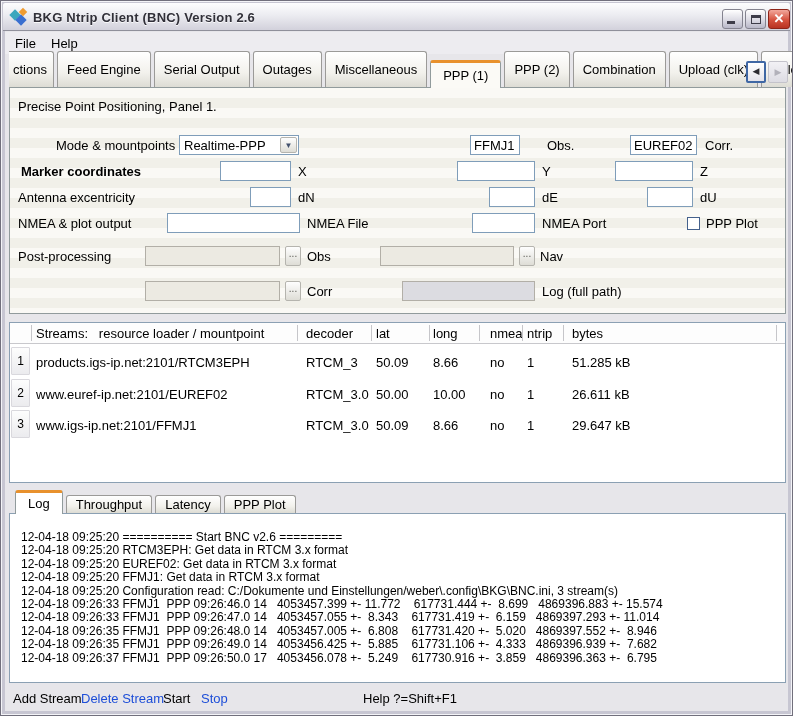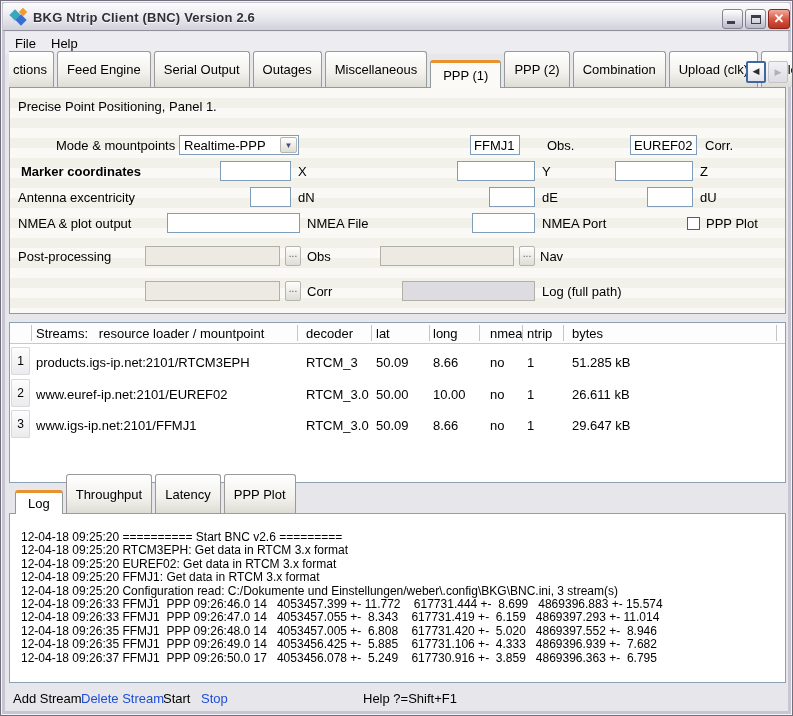--- a/index.html
+++ b/index.html
@@ -68,21 +68,21 @@
     border:1px solid #8ba0b3;z-index:2;}
   .thead{position:absolute;left:0;top:0;right:0;height:21px;background:#fdfdfd;border-bottom:1px solid #c8c8cc;}
   .thead span{position:absolute;top:3px;white-space:pre;}
   .vsep{position:absolute;top:2px;width:1px;height:16px;background:#c6c6ca;}
   .trow{position:absolute;left:0;right:0;height:30px;}
   .trow span{position:absolute;top:8px;white-space:nowrap;}
   .rownum{position:absolute;left:1px;width:19px;height:28px;border:1px solid #d9d8dd;border-radius:1px;
     background:linear-gradient(180deg,#fdfdfd,#ebebee);text-align:center;line-height:26px;font-size:12px;}
   
   .logtabs{position:absolute;left:8px;top:488px;height:24px;display:flex;gap:3px;align-items:flex-end;z-index:3;}
-  .logtabs .tab{height:39px;}
+  .logtabs .tab{height:18px;}
   .logtabs .tab.active{height:24px;margin-bottom:-1px;background:#fff;border-top:3px solid #e8912d;}
   .logtabs .tab.first{margin-left:6px;}
   .logarea{position:absolute;left:8px;top:512px;width:777px;height:170px;background:#fff;
     border:1px solid #8ba0b3;z-index:2;overflow:hidden;}
   .logtext{position:absolute;left:11px;top:17px;white-space:pre;font-size:12px;line-height:13.4px;color:#000;}
   
   .footer{position:absolute;left:8px;right:8px;top:684px;height:26px;}
   .fbtn{position:absolute;top:6px;white-space:nowrap;}
   .fbtn.disabled{color:#1d4ed8;}
   .f-add{left:4px;} .f-del{left:72px;} .f-start{left:154px;} .f-stop{left:192px;} .f-help{left:354px;}

